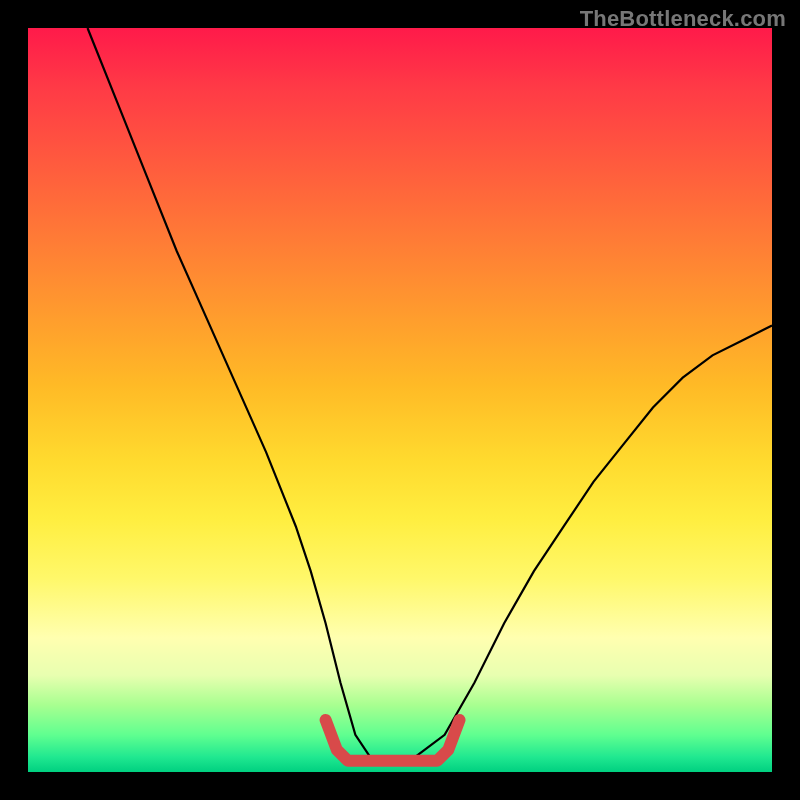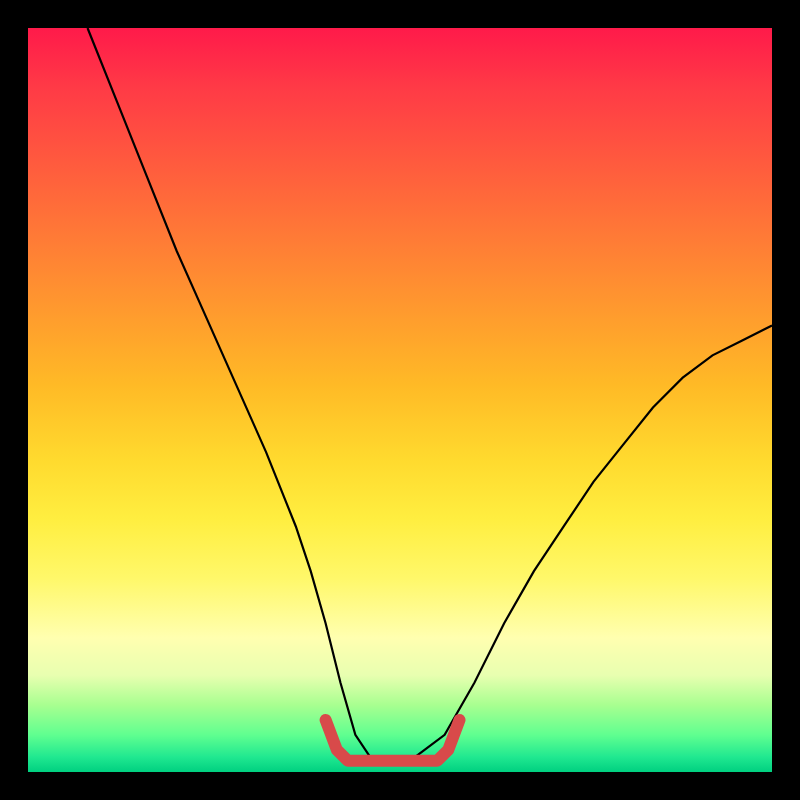--- a/index.html
+++ b/index.html
@@ -50,19 +50,20 @@
     left: 0; top: 0;
     width: 100%;
     height: 100%;
     overflow: visible;
   }
 </style>
 </head>
 <body>
 
 <div class="frame">
+  <div class="watermark">TheBottleneck.com</div>
   <div class="plot">
     <svg class="curve" viewBox="0 0 100 100" preserveAspectRatio="none">
       <path id="series-0" fill="none" stroke="#000000" stroke-width="0.35" vector-effect="non-scaling-stroke" d="M 8 0 L 12 10 L 16 20 L 20 30 L 24 39 L 28 48 L 32 57 L 36 67 L 38 73 L 40 80 L 42 88 L 44 95 L 46 98 L 48 98 L 52 98 L 56 95 L 60 88 L 64 80 L 68 73 L 72 67 L 76 61 L 80 56 L 84 51 L 88 47 L 92 43.99999999999999 L 96 42.00000000000001 L 100 40" style="stroke-width: 2.2px;"></path>
       <path id="series-1" fill="none" stroke="#d84a4a" stroke-width="1.4" stroke-linecap="round" stroke-linejoin="round" vector-effect="non-scaling-stroke" d="M 40 93 L 41.5 97 L 43 98.5 L 50 98.5 L 55 98.5 L 56.5 97 L 58 93" style="stroke-width: 12px;"></path>
     </svg>
   </div>
 </div>
 
 </body></html>

